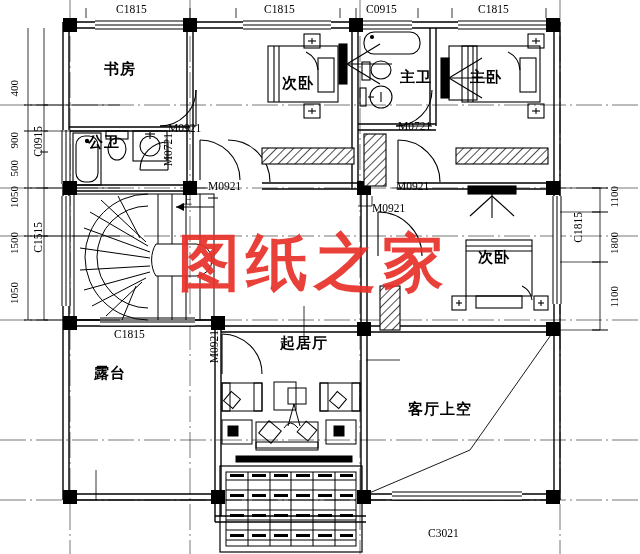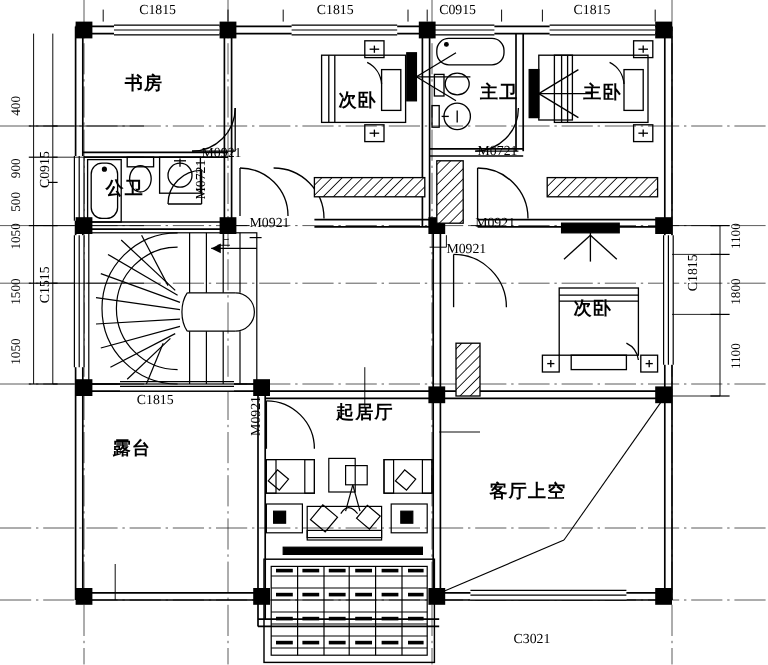--- a/index.html
+++ b/index.html
@@ -485,24 +485,24 @@
       <line x1="358" y1="206" x2="372" y2="206"></line>
       <line x1="372" y1="196" x2="372" y2="206"></line>
       <line x1="392" y1="188" x2="400" y2="188"></line>
       <line x1="304" y1="306" x2="304" y2="340"></line>
       <line x1="366" y1="360" x2="400" y2="360"></line>
       <line x1="96" y1="470" x2="96" y2="500"></line>
     </g>
   </svg>
 
   <div class="lbl room" style="left:104px;top:60px">书房</div>
-  <div class="lbl room" style="left:88px;top:148px">公卫</div>
+  <div class="lbl room" style="left:88px;top:133px">公卫</div>
   <div class="lbl room" style="left:282px;top:74px">次卧</div>
   <div class="lbl room" style="left:400px;top:68px">主卫</div>
-  <div class="lbl room" style="left:486px;top:68px">主卧</div>
+  <div class="lbl room" style="left:470px;top:68px">主卧</div>
   <div class="lbl room" style="left:478px;top:248px">次卧</div>
   <div class="lbl room" style="left:94px;top:364px">露台</div>
   <div class="lbl room" style="left:280px;top:334px">起居厅</div>
   <div class="lbl room" style="left:408px;top:400px">客厅上空</div>
 
   <div class="lbl code" style="left:116px;top:3px">C1815</div>
   <div class="lbl code" style="left:264px;top:3px">C1815</div>
   <div class="lbl code" style="left:366px;top:3px">C0915</div>
   <div class="lbl code" style="left:478px;top:3px">C1815</div>
   <div class="lbl code v" style="left:32px;top:126px">C0915</div>
@@ -525,14 +525,15 @@
   <div class="lbl dim" style="left:8px;top:186px">1050</div>
   <div class="lbl dim" style="left:8px;top:232px">1500</div>
   <div class="lbl dim" style="left:8px;top:282px">1050</div>
 
   <div class="lbl dim" style="left:608px;top:186px">1100</div>
   <div class="lbl dim" style="left:608px;top:232px">1800</div>
   <div class="lbl dim" style="left:608px;top:286px">1100</div>
 
   <div class="lbl up" style="left:181px;top:193px">上</div>
 
+  <div id="watermark">图纸之家</div>
 
 </div>
 
 </body></html>

